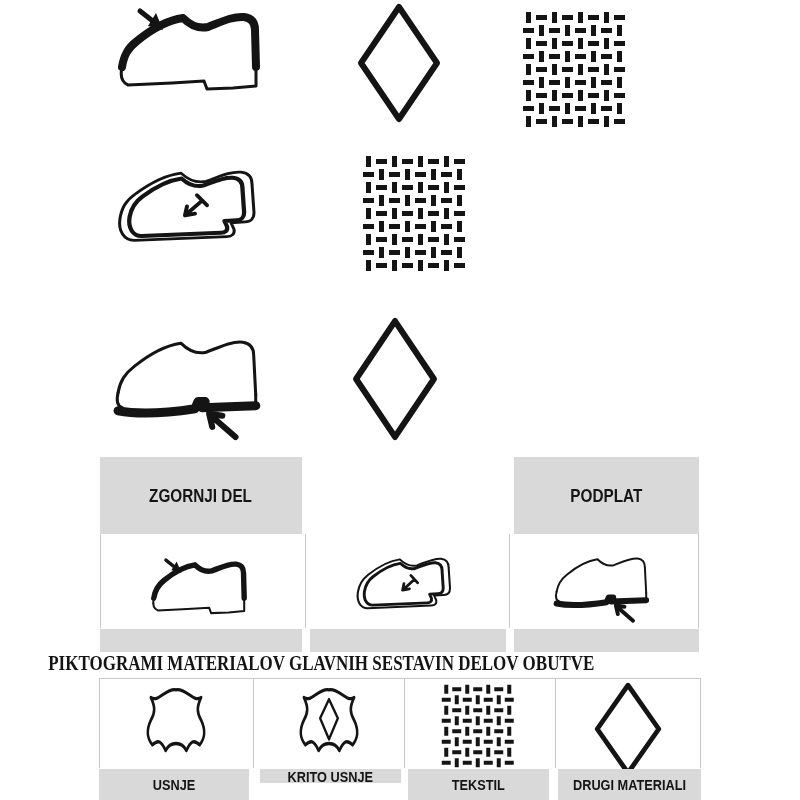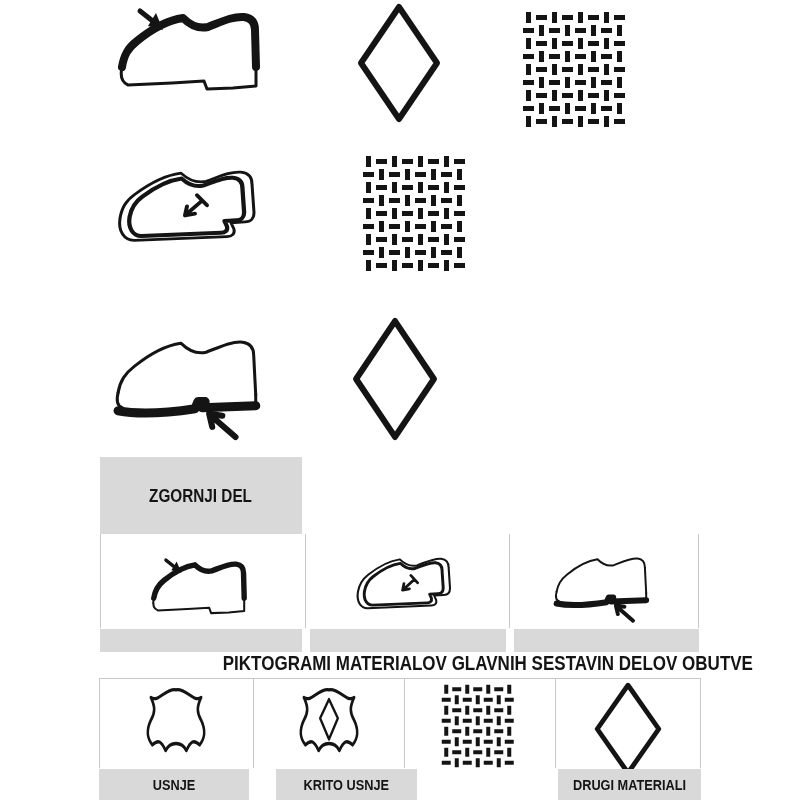--- a/index.html
+++ b/index.html
@@ -9,22 +9,22 @@
   svg{overflow:visible;display:block;}
   .stroke{stroke:#141414;fill:none;stroke-linecap:round;stroke-linejoin:round;}
   .fillink{fill:#141414;stroke:none;}
   .graycell{position:absolute;background:#d9d9d9;display:flex;align-items:center;justify-content:center;
             flex-direction:column;text-align:center;}
   .hdr{font-weight:bold;font-size:18px;line-height:22px;letter-spacing:0px;}
   .lbl{font-weight:bold;font-size:15px;}
   .cond{display:inline-block;transform:scaleX(0.85);transform-origin:50% 50%;white-space:nowrap;}
   .vline{position:absolute;width:1px;background:#c9c9c9;}
   .hline{position:absolute;height:1px;background:#c9c9c9;}
-  .title{position:absolute;left:0;top:652px;width:800px;text-align:right;
-         font-weight:bold;font-size:20px;color:#141414;}
+  .title{position:absolute;left:0;top:652px;width:800px;text-align:left;
+         font-weight:bold;font-size:20px;color:#141414;font-family:Liberation Serif, serif;}
   .weave{position:absolute;}
 </style>
 </head>
 <body>
 
 <div class="page">
 
   <svg width="0" height="0" style="position:absolute">
     <defs>
       <g id="shoe-upper">
@@ -220,20 +220,23 @@
   <svg class="abs" style="left:108px;top:326px" width="172" height="116" viewBox="0 0 170 115" preserveAspectRatio="none">
       <use href="#shoe-sole"></use>
     </svg>
   <svg class="abs" style="left:352px;top:317px" width="86" height="124" viewBox="0 0 84 120" preserveAspectRatio="none">
       <use href="#dmd"></use>
     </svg>
 
   <div class="graycell hdr" style="left:100px;top:457px;width:202px;height:77px">
     <span class="cond">ZGORNJI DEL</span>
   </div>
+  <div class="graycell hdr" style="left:514px;top:457px;width:185px;height:77px">
+    <span class="cond">PODPLAT</span>
+  </div>
 
   <div class="vline" style="left:100px;top:534px;height:94px"></div>
   <div class="vline" style="left:305px;top:534px;height:94px"></div>
   <div class="vline" style="left:509px;top:534px;height:94px"></div>
   <div class="vline" style="left:698px;top:534px;height:94px"></div>
 
   <svg class="abs" style="left:147px;top:556px" width="108" height="68" viewBox="0 0 160 100" preserveAspectRatio="none">
       <use href="#shoe-upper"></use>
     </svg>
   <svg class="abs" style="left:351px;top:552px" width="110" height="67" viewBox="0 0 160 100" preserveAspectRatio="none">
@@ -325,20 +328,23 @@
         <rect fill="#141414" x="63.75" y="76.75" width="9" height="4"></rect>
       </svg>
     </div>
   <svg class="abs" style="left:594px;top:682px" width="68" height="94" viewBox="0 0 84 120" preserveAspectRatio="none">
       <use href="#dmd"></use>
     </svg>
 
   <div class="graycell lbl" style="left:99px;top:769px;width:150px;height:31px">
     <span class="cond">USNJE</span>
   </div>
-  <div class="graycell lbl" style="left:276px;top:769px;width:141px;height:31px">
+  <div class="graycell lbl" style="left:260px;top:769px;width:141px;height:14px">
     <span class="cond">KRITO USNJE</span>
+  </div>
+  <div class="graycell lbl" style="left:408px;top:769px;width:141px;height:31px">
+    <span class="cond">TEKSTIL</span>
   </div>
   <div class="graycell lbl" style="left:558px;top:769px;width:143px;height:31px">
     <span class="cond">DRUGI MATERIALI</span>
   </div>
 
 </div>
 
 </body></html>

